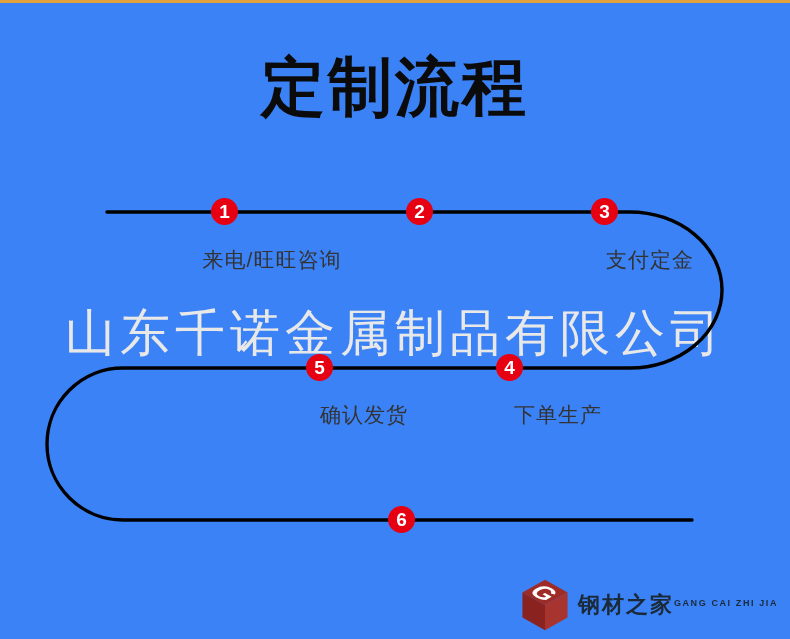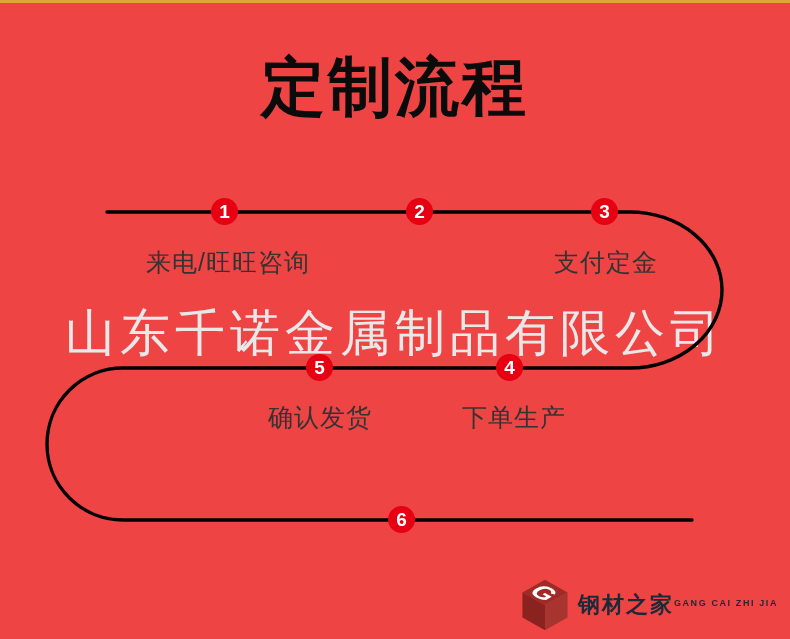--- a/index.html
+++ b/index.html
@@ -1,17 +1,17 @@
 <!DOCTYPE html>
 <html><head>
 <meta charset="utf-8">
 <style>
   html,body{margin:0;padding:0;background:#ffffff;}
   #stage{
-    position:relative;width:790px;height:639px;background:#ef4444;overflow:hidden;
+    position:relative;width:790px;height:639px;background:#3b82f6;overflow:hidden;
     font-family:"Liberation Sans", sans-serif;
   }
   .topbar{
     position:absolute;left:0;top:0;width:790px;height:3px;background:#e3a23e;
   }
   .page-title{
     position:absolute;left:0;top:52px;width:790px;text-align:center;
     font-size:64px;font-weight:900;color:#0b0b0b;letter-spacing:3px;line-height:1.1;
     font-family:"Liberation Sans", sans-serif;
   }
@@ -22,21 +22,21 @@
   }
   svg.flowpath{position:absolute;left:0;top:0;z-index:2;}
   .circle{
     position:absolute;width:27px;height:27px;border-radius:50%;
     background:#e60012;color:#ffffff;z-index:3;
     display:flex;align-items:center;justify-content:center;
     font-size:19px;font-weight:700;line-height:1;
   }
   .step-label{
     position:absolute;transform:translateX(-50%);z-index:3;
-    font-size:25px;color:#333333;white-space:nowrap;letter-spacing:1px;
+    font-size:21px;color:#333333;white-space:nowrap;letter-spacing:1px;margin-left:44px;
   }
   
   .s1c{left:211px;top:198px;} .s2c{left:406px;top:198px;} .s3c{left:591px;top:198px;}
   .s4c{left:496px;top:354px;} .s5c{left:306px;top:354px;} .s6c{left:388px;top:506px;}
   
   .s1l{left:228px;top:246px;} .s2l{left:424px;top:246px;} .s3l{left:606px;top:246px;}
   .s4l{left:514px;top:401px;} .s5l{left:320px;top:401px;} .s6l{left:403px;top:554px;}
   .logo{
     position:absolute;right:12px;bottom:6px;z-index:4;
     display:flex;align-items:center;gap:7px;

